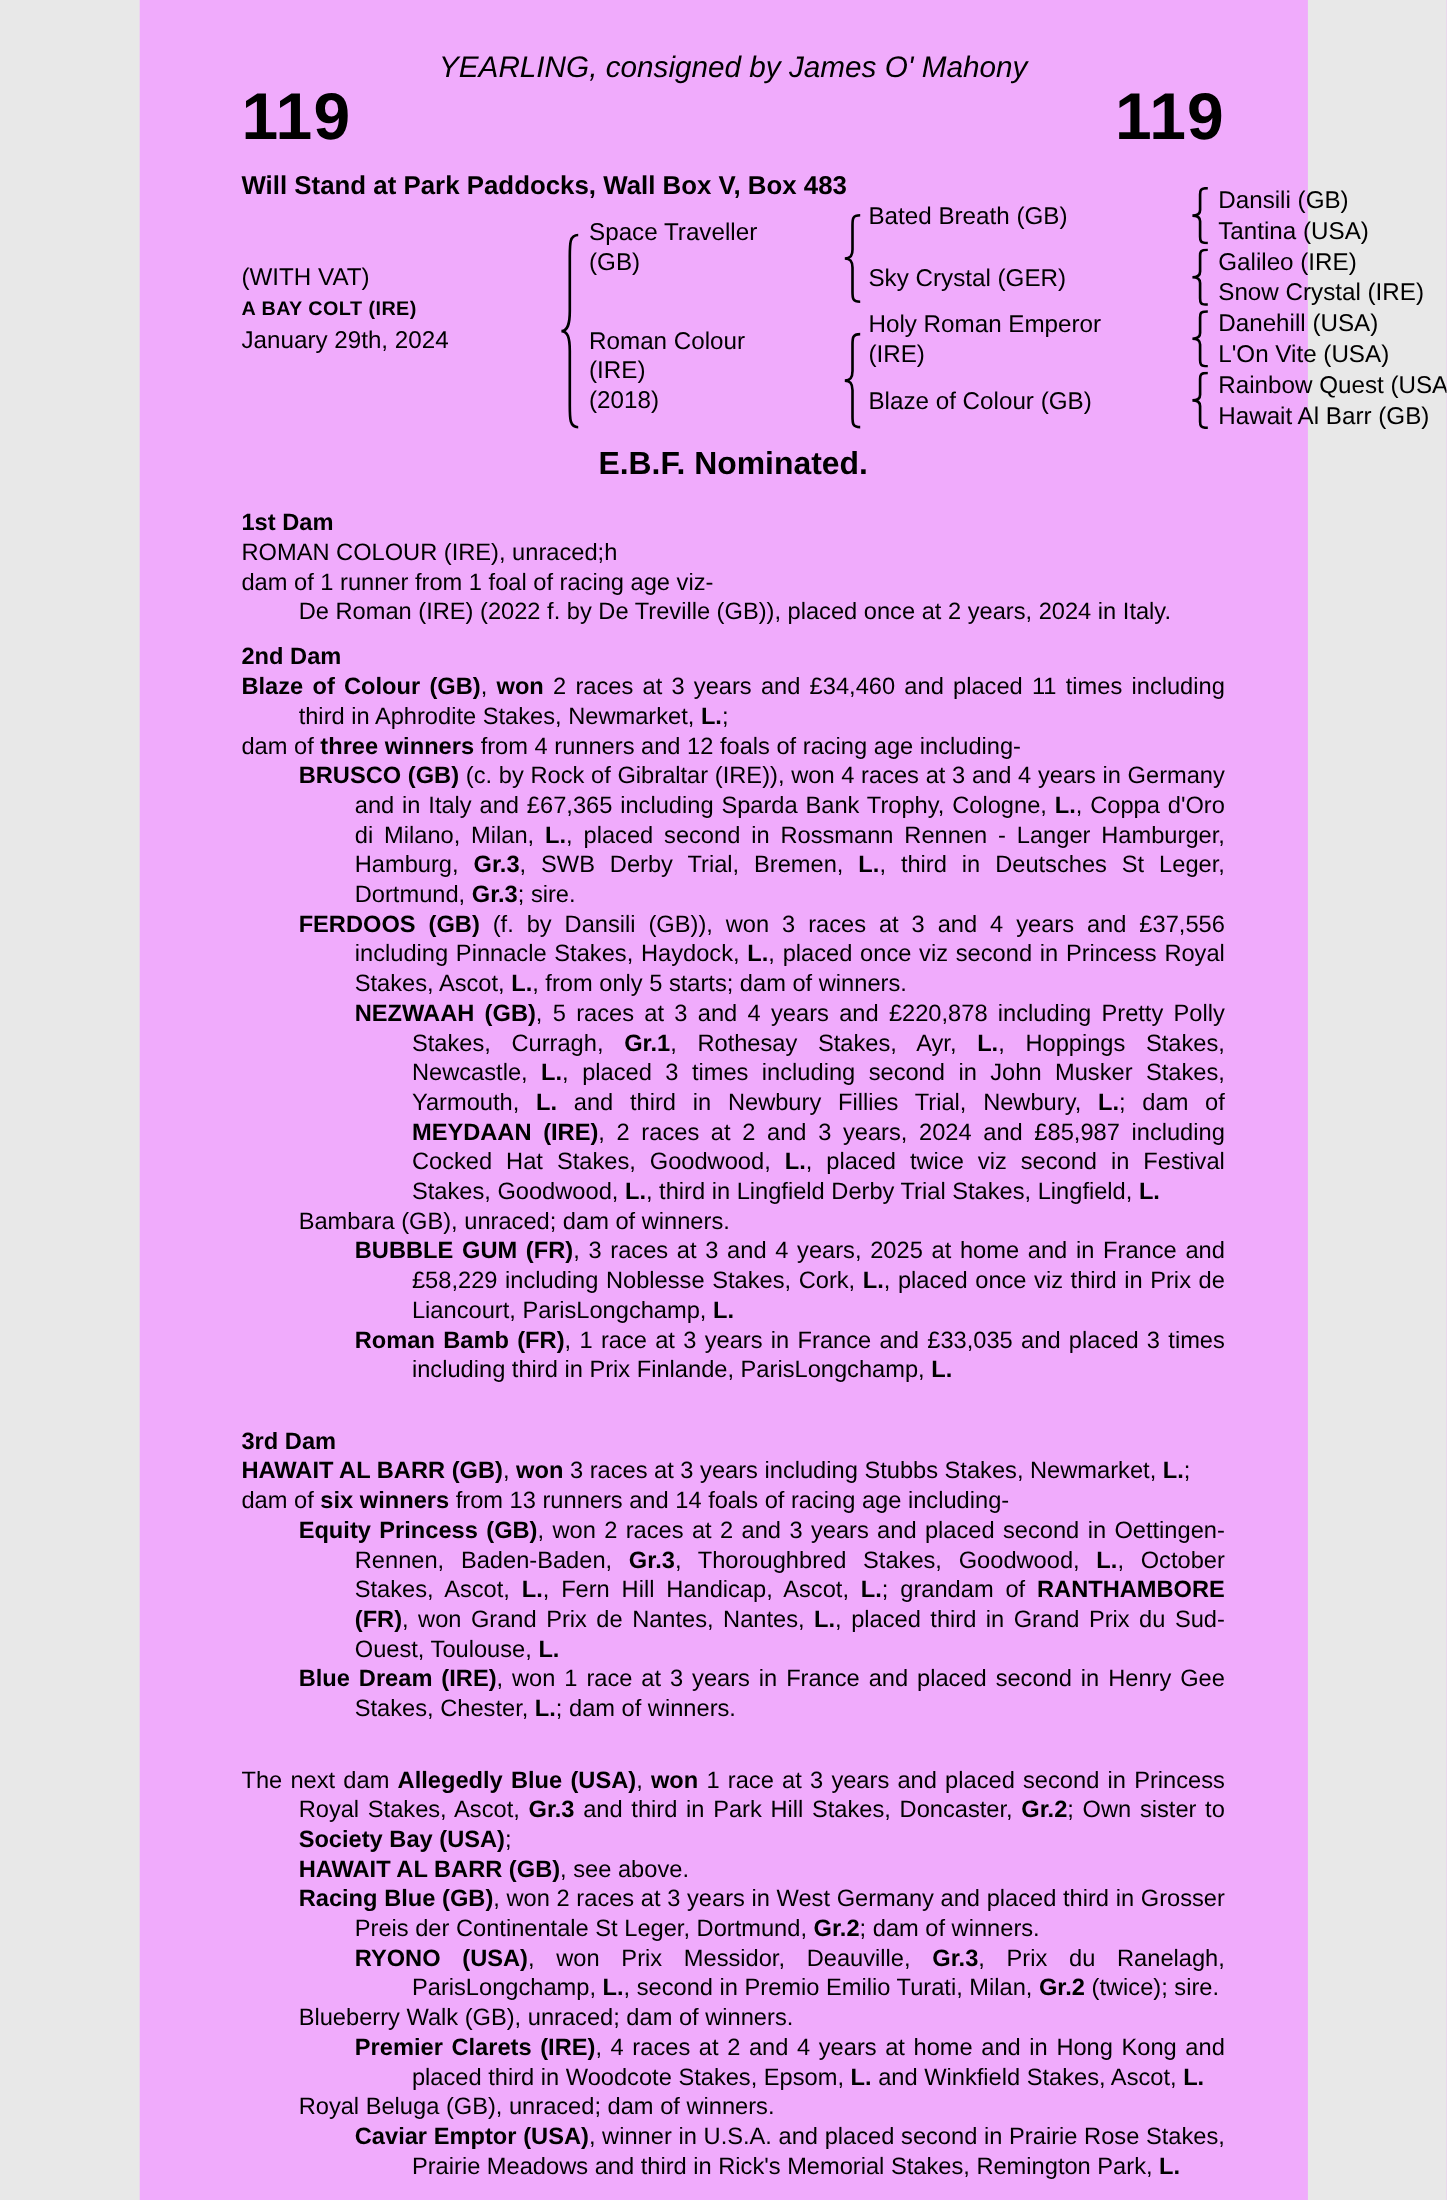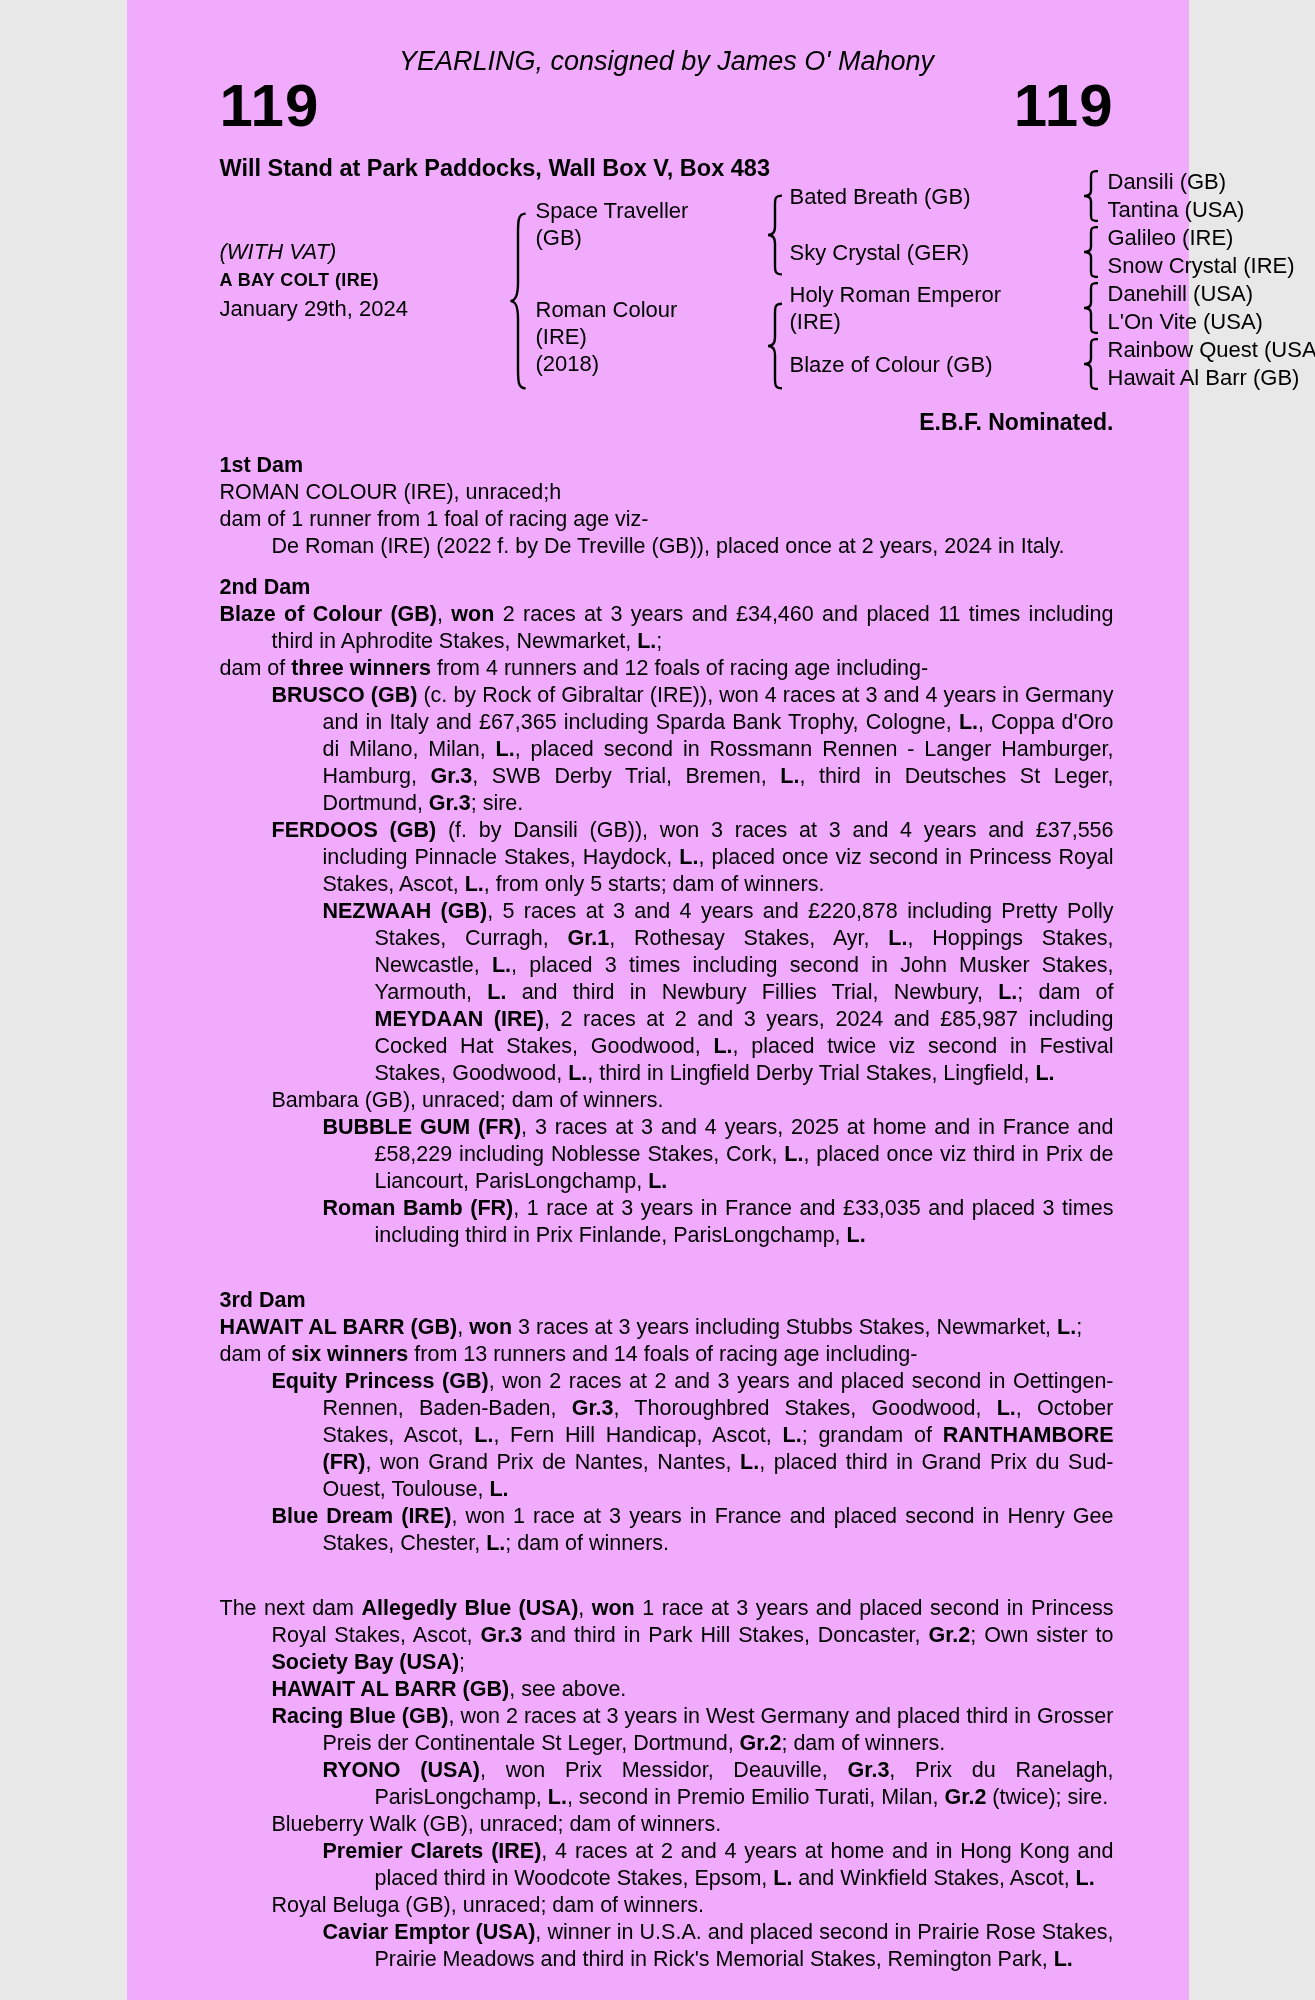--- a/index.html
+++ b/index.html
@@ -41,21 +41,21 @@
   }
   
   .pedigree{
     margin-top:-14px;
     display:grid;
     grid-template-columns:282px 34px 226px 28px 288px 30px auto;
     grid-template-rows:repeat(8,28px);
     font-size:22px;
   }
   .ped-info{grid-column:1;grid-row:1/9;align-self:center;}
-  .vat{font-size:22px;line-height:27px;font-style:italic;}
+  .vat{font-size:22px;line-height:27px;}
   .colt{font-weight:bold;font-size:18px;line-height:30px;letter-spacing:.4px;}
   .foaled{font-size:22px;line-height:27px;}
   .cell{display:flex;align-items:center;line-height:27px;white-space:nowrap;}
   .sire{grid-column:3;grid-row:1/5;}
   .dam{grid-column:3;grid-row:5/9;}
   .gp1{grid-column:5;grid-row:1/3;}
   .gp2{grid-column:5;grid-row:3/5;}
   .gp3{grid-column:5;grid-row:5/7;}
   .gp4{grid-column:5;grid-row:7/9;}
   .ggp{grid-column:7;line-height:28px;white-space:nowrap;display:flex;align-items:center;}
@@ -66,24 +66,24 @@
   .b-main{grid-column:2;grid-row:1/9;padding:42px 6px 0 4px;}
   .b-sire{grid-column:4;grid-row:1/5;padding:26px 4px 4px 2px;}
   .b-dam{grid-column:4;grid-row:5/9;padding:22px 4px 2px 2px;}
   .b-p1{grid-column:6;grid-row:1/3;padding:2px 6px 2px 2px;}
   .b-p2{grid-column:6;grid-row:3/5;padding:2px 6px 2px 2px;}
   .b-p3{grid-column:6;grid-row:5/7;padding:2px 6px 2px 2px;}
   .b-p4{grid-column:6;grid-row:7/9;padding:2px 6px 2px 2px;}
   
   .ebf{
     margin-top:16px;
-    margin-bottom:16px;
-    text-align:right;
+    margin-bottom:26px;
+    text-align:center;
     font-weight:bold;
-    font-size:23px;
+    font-size:29px;
     line-height:28px;
   }
   
   .textbody{font-size:21.5px;line-height:27px;}
   .dam-heading{font-weight:bold;}
   .para{text-align:justify;}
   .p-l0{padding-left:52px;text-indent:-52px;}
   .p-l1{padding-left:103px;text-indent:-51px;}
   .p-l2{padding-left:155px;text-indent:-52px;}
   .gap-sm{margin-top:14px;}

